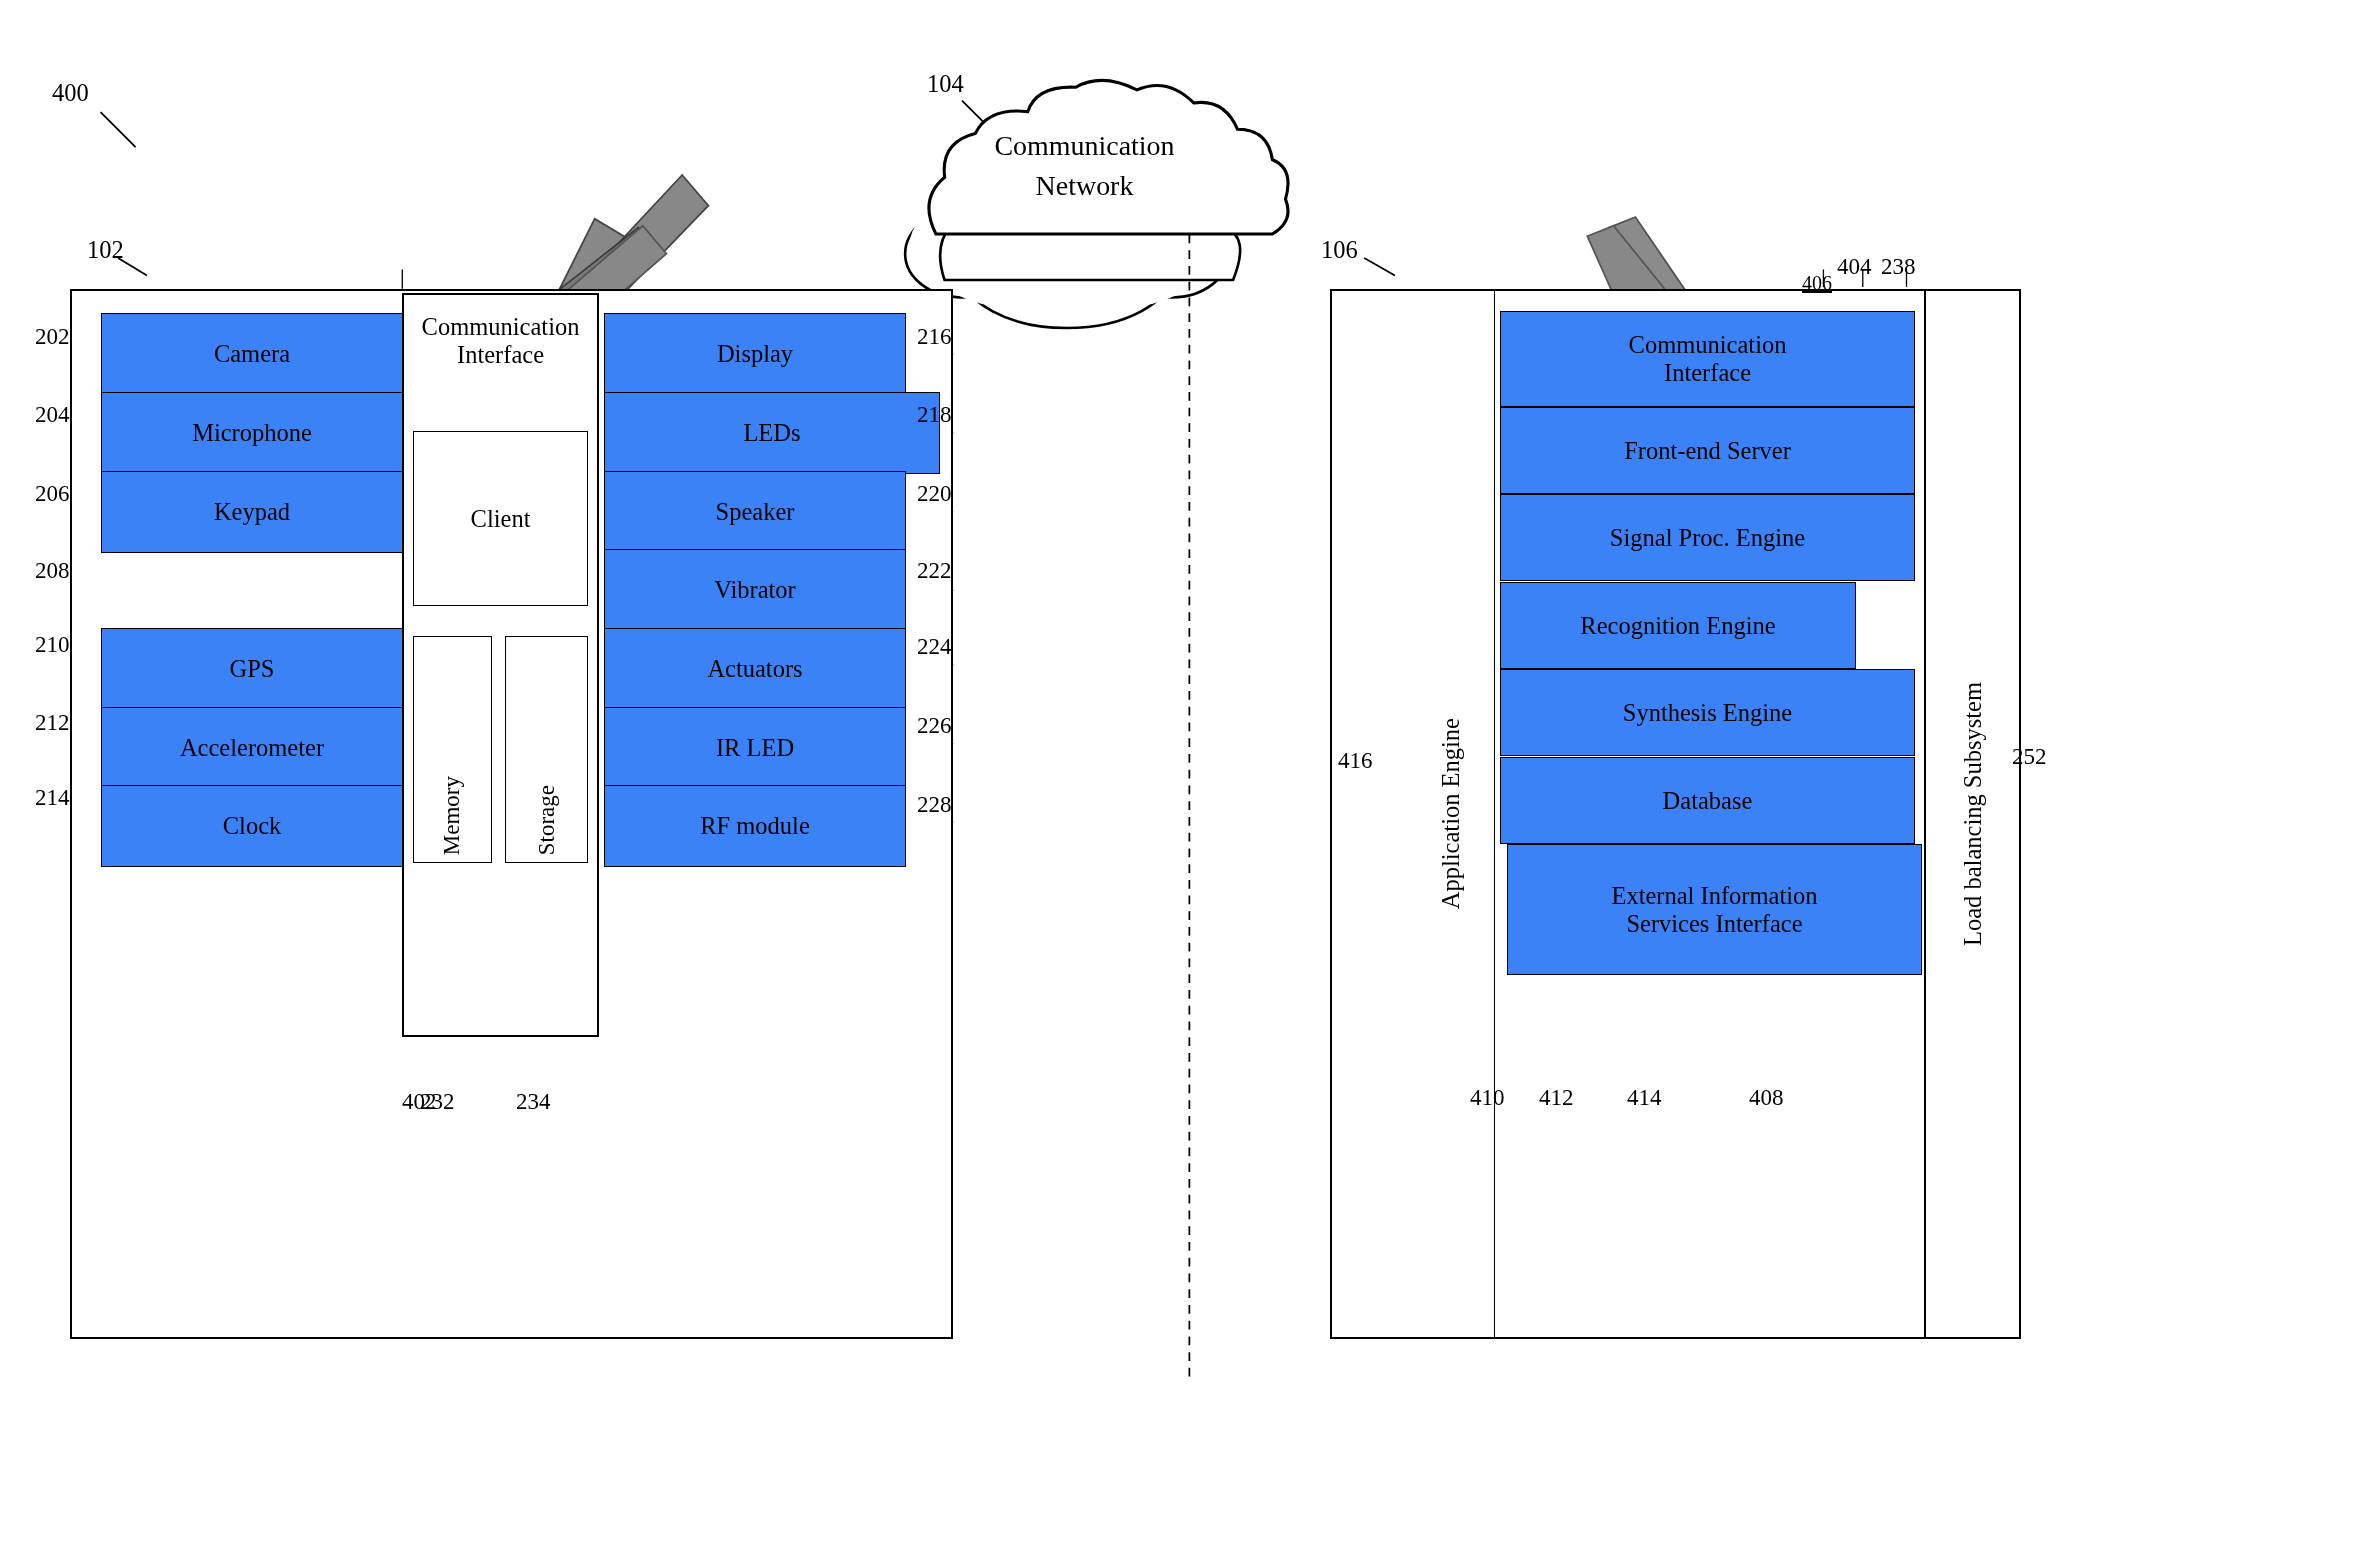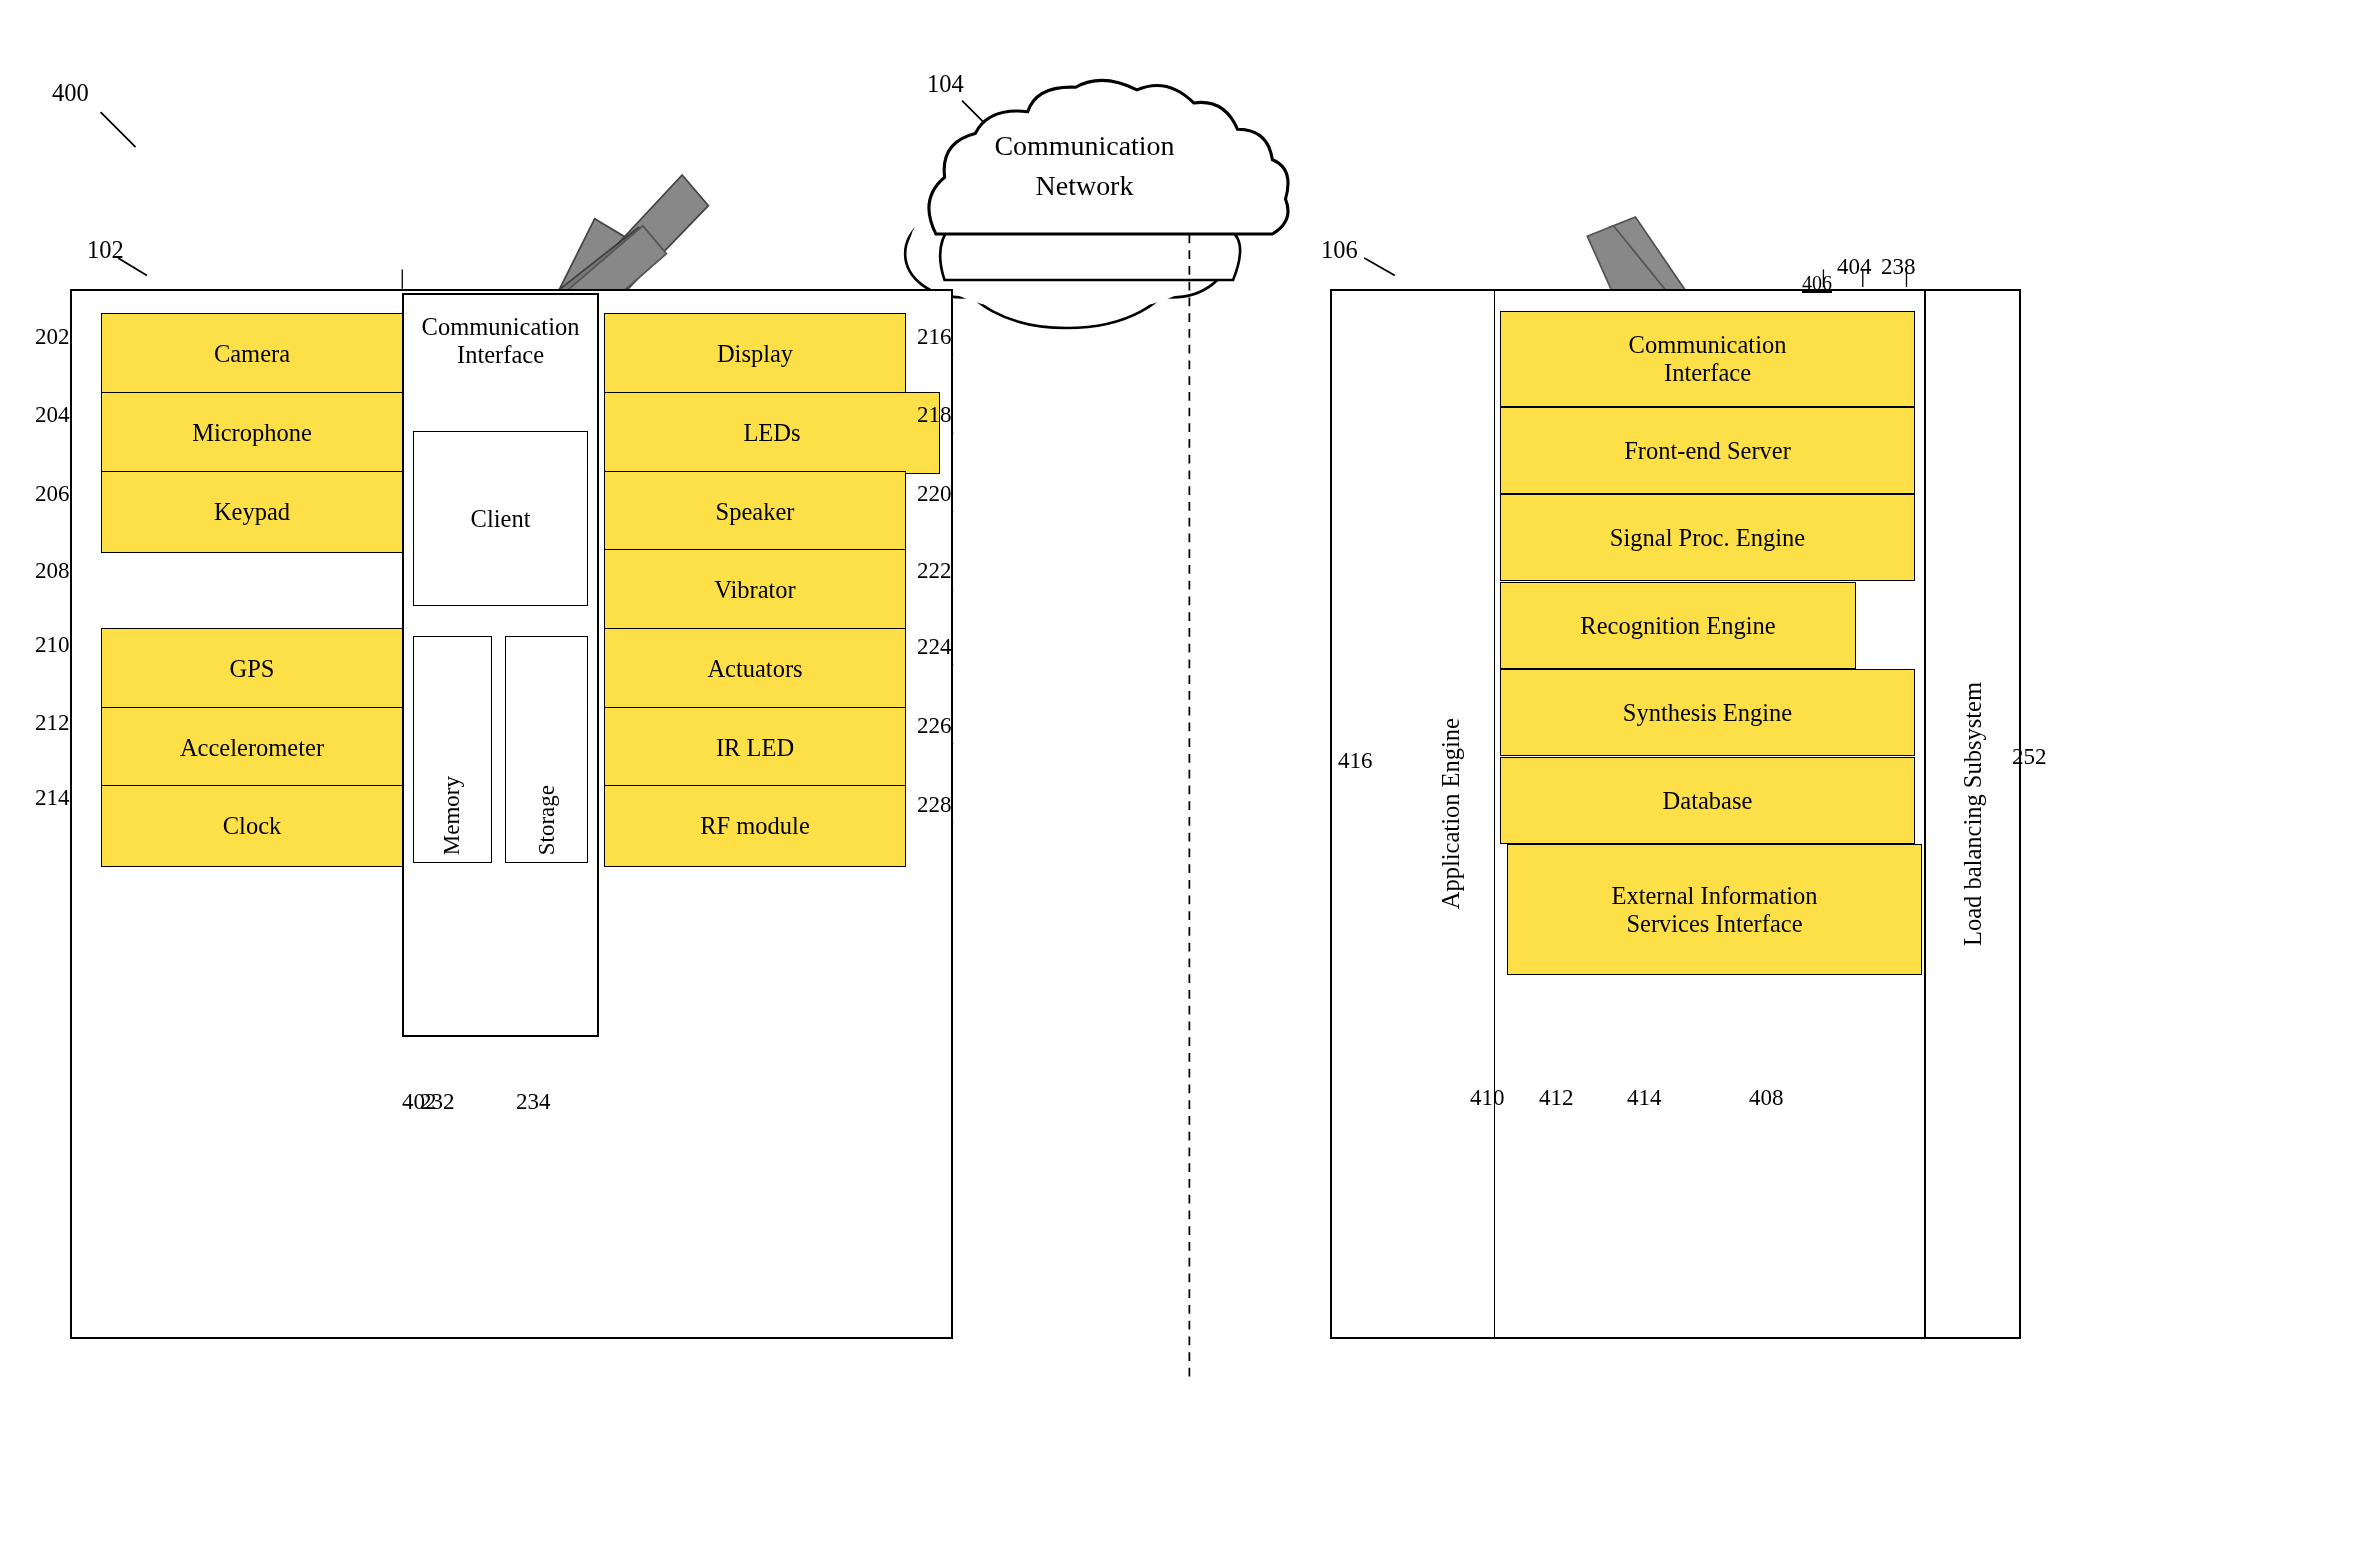--- a/index.html
+++ b/index.html
@@ -30,21 +30,21 @@
     .box {
       position: absolute;
       border: 2.6px solid #000;
       background: #fff;
     }
 
     
     .comp-box {
       position: absolute;
       border: 1.7px solid #000;
-      background: #fde047;
+      background: #3b82f6;
       display: flex;
       align-items: center;
       justify-content: center;
       text-align: center;
       font-size: 24.5px;
     }
   </style>
 </head>
 <body>
 

